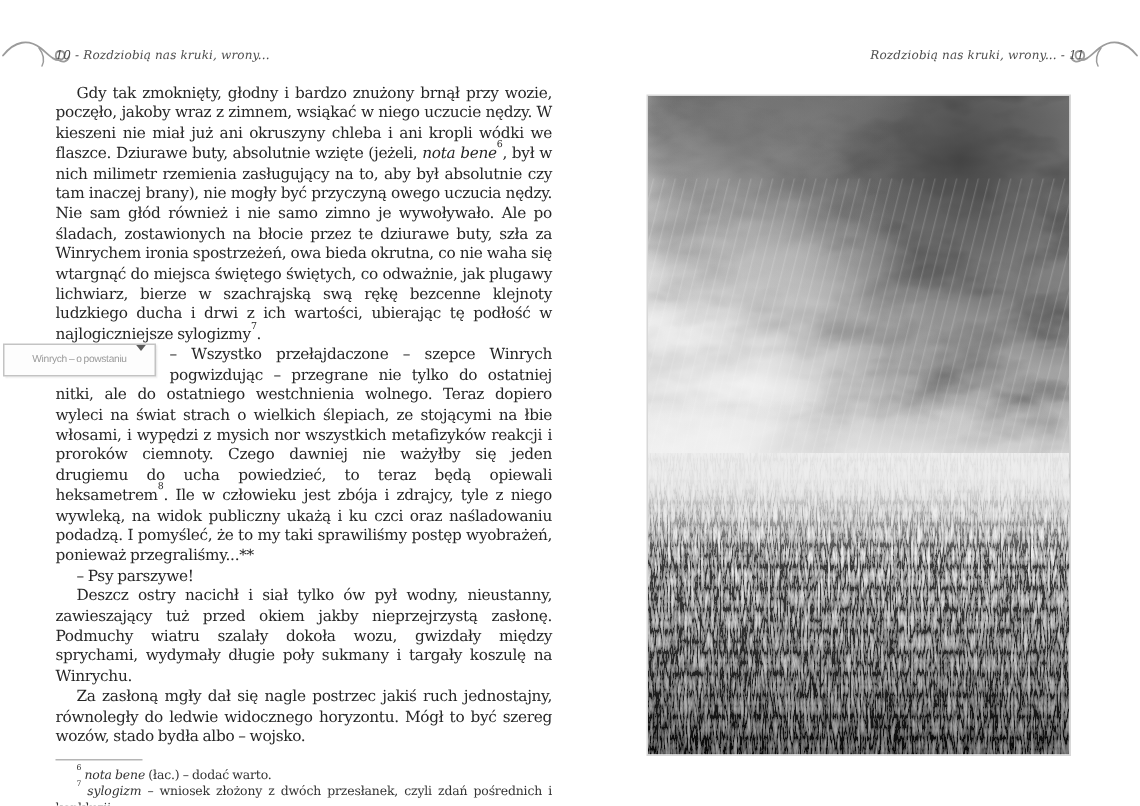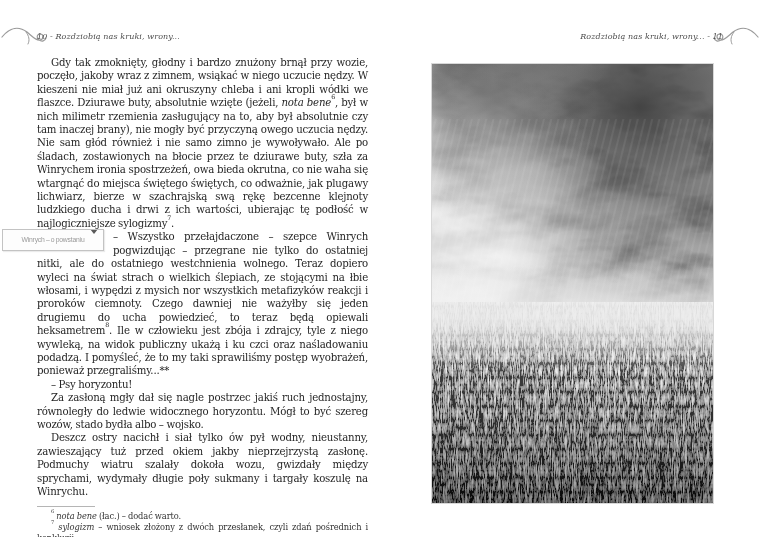--- a/index.html
+++ b/index.html
@@ -72,23 +72,23 @@
   <div class="running-header left">10 - Rozdziobią nas kruki, wrony...</div>
 
   <div class="bodytext">
     <p class="indent">Gdy tak zmoknięty, głodny i bardzo znużony brnął przy wozie, poczęło, jakoby wraz z zimnem, wsiąkać w niego uczucie nędzy. W kieszeni nie miał już ani okruszyny chleba i ani kropli wódki we flaszce. Dziurawe buty, absolutnie wzięte (jeżeli, <i>nota bene</i><sup>6</sup>, był w nich milimetr rzemienia zasługujący na to, aby był absolutnie czy tam inaczej brany), nie mogły być przyczyną owego uczucia nędzy. Nie sam głód również i nie samo zimno je wywoływało. Ale po śladach, zostawionych na błocie przez te dziurawe buty, szła za Winrychem ironia spostrzeżeń, owa bieda okrutna, co nie waha się wtargnąć do miejsca świętego świętych, co odważnie, jak plugawy lichwiarz, bierze w szachrajską swą rękę bezcenne klejnoty ludzkiego ducha i drwi z ich wartości, ubierając tę podłość w najlogiczniejsze sylogizmy<sup>7</sup>.</p>
     <p>
       <span class="margin-note">
         <span class="marker"></span>
         <span>Winrych – o powstaniu</span>
       </span><span>– Wszystko przełajdaczone – szepce Winrych pogwizdując – przegrane nie tylko do ostatniej nitki, ale do ostatniego westchnienia wolnego. Teraz dopiero wyleci na świat strach o wielkich ślepiach, ze stojącymi na łbie włosami, i wypędzi z mysich nor wszystkich metafizyków reakcji i proroków ciemnoty. Czego dawniej nie ważyłby się jeden drugiemu do ucha powiedzieć, to teraz będą opiewali heksametrem<sup>8</sup>. Ile w człowieku jest zbója i zdrajcy, tyle z niego wywleką, na widok publiczny ukażą i ku czci oraz naśladowaniu podadzą. I pomyśleć, że to my taki sprawiliśmy postęp wyobrażeń, ponieważ przegraliśmy...**</span>
     </p>
-    <p class="indent">– Psy horyzontu!</p>
+    <p class="indent">– Psy parszywe!</p>
+    <p class="indent">Deszcz ostry nacichł i siał tylko ów pył wodny, nieustanny, zawieszający tuż przed okiem jakby nieprzejrzystą zasłonę. Podmuchy wiatru szalały dokoła wozu, gwizdały między sprychami, wydymały długie poły sukmany i targały koszulę na Winrychu.</p>
     <p class="indent">Za zasłoną mgły dał się nagle postrzec jakiś ruch jednostajny, równoległy do ledwie widocznego horyzontu. Mógł to być szereg wozów, stado bydła albo – wojsko.</p>
-    <p class="indent">Deszcz ostry nacichł i siał tylko ów pył wodny, nieustanny, zawieszający tuż przed okiem jakby nieprzejrzystą zasłonę. Podmuchy wiatru szalały dokoła wozu, gwizdały między sprychami, wydymały długie poły sukmany i targały koszulę na Winrychu.</p>
 
     <div class="footnote-block">
       <div class="footnote-sep"></div>
       <div class="footnote"><sup>6</sup> <i>nota bene</i> (łac.) – dodać warto.</div>
       <div class="footnote"><sup>7</sup> <i>sylogizm</i> – wniosek złożony z dwóch przesłanek, czyli zdań pośrednich i konkluzji.</div>
 
     </div>
   </div>
 </div>
 

